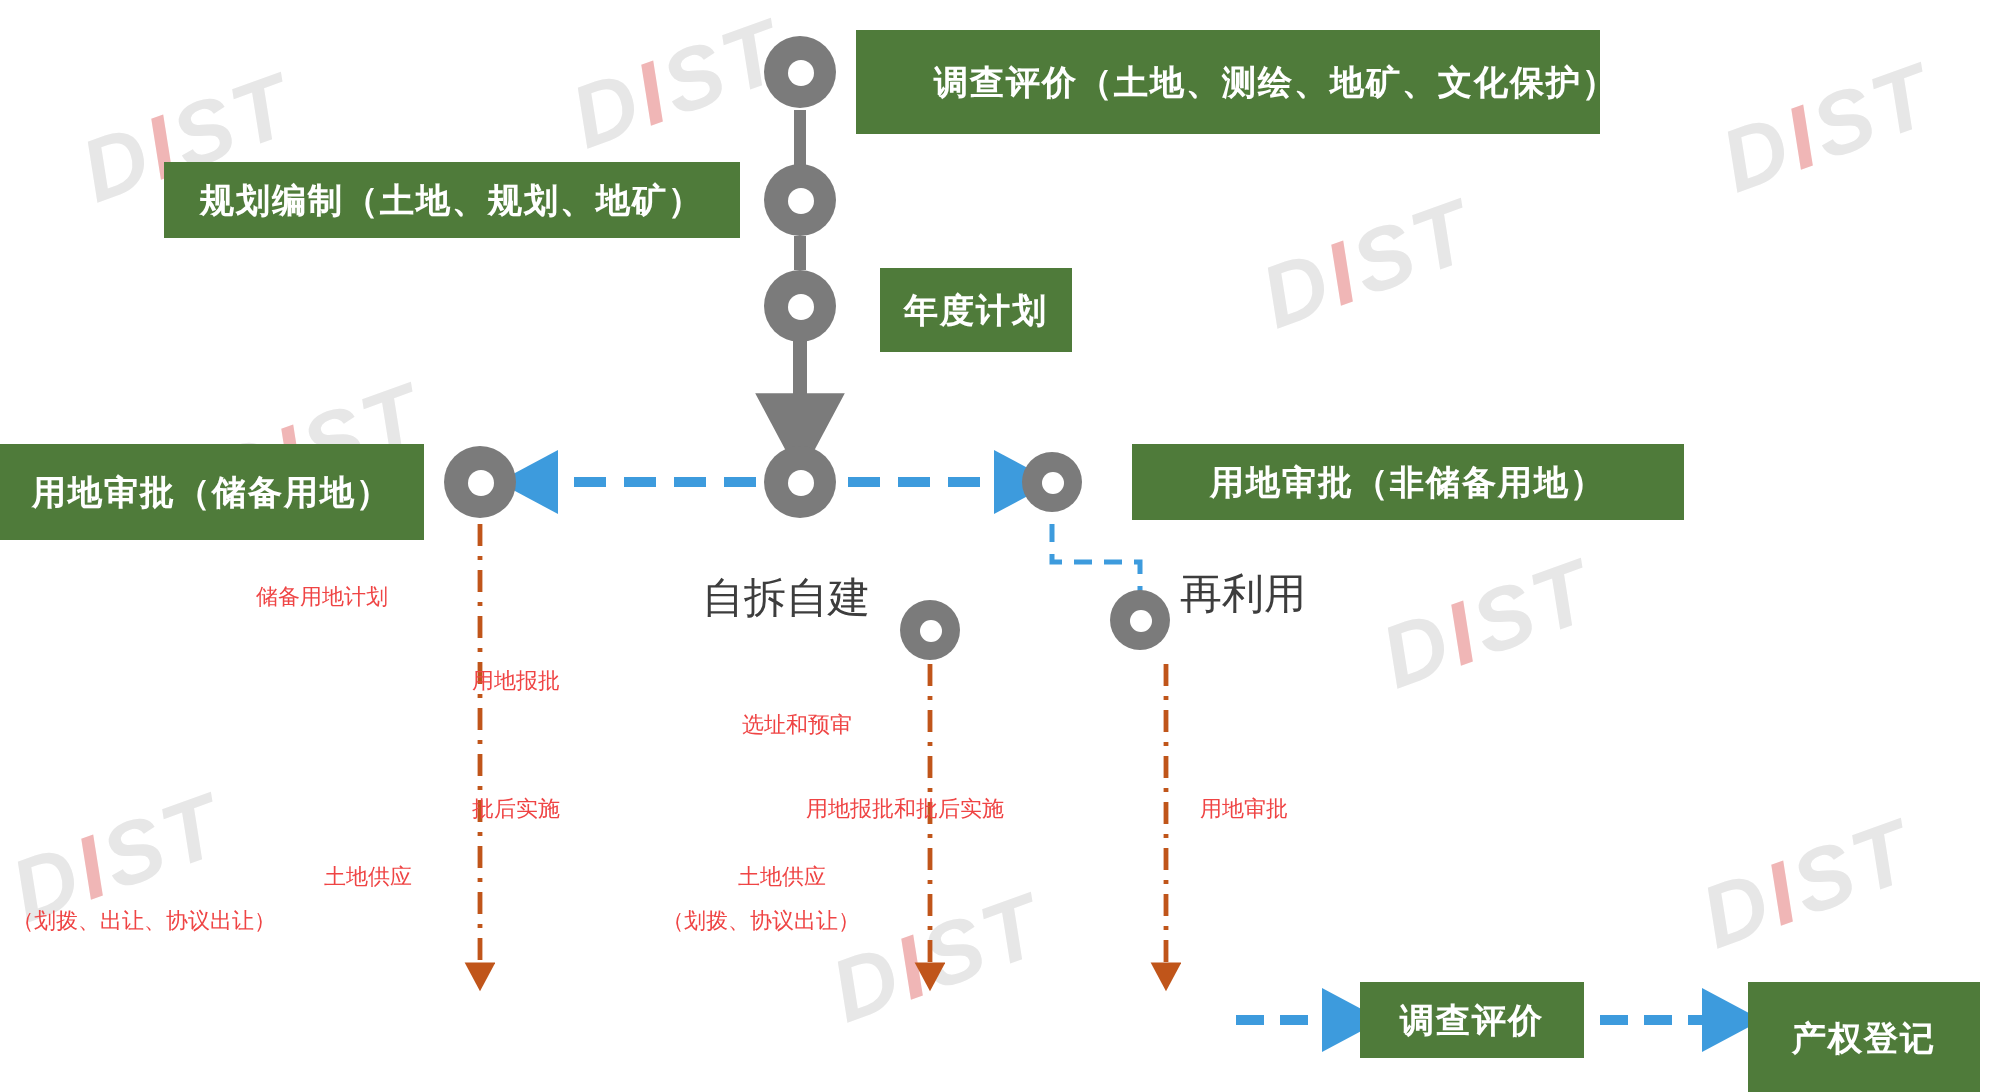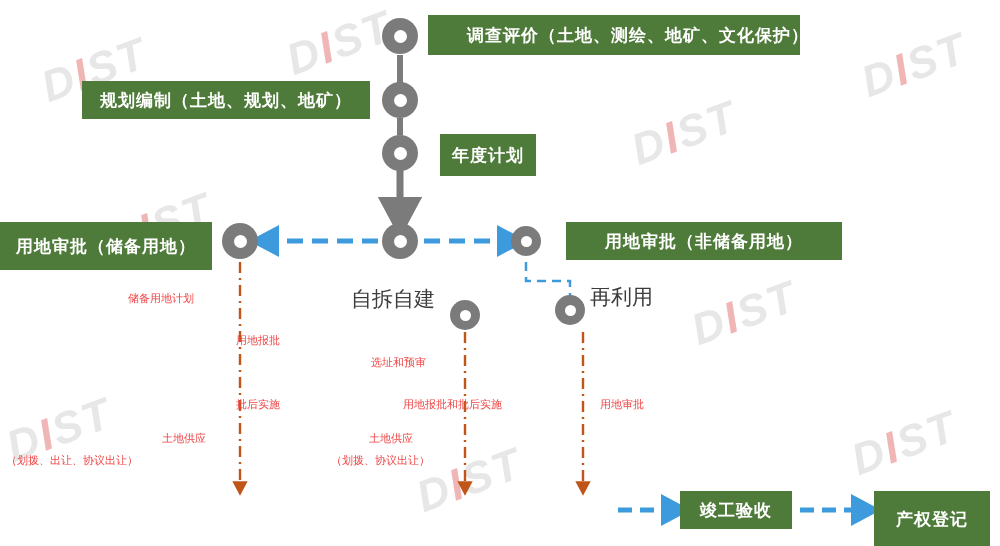--- a/index.html
+++ b/index.html
@@ -99,32 +99,32 @@
     </g>
 
     <g>
       <line x1="618" y1="510" x2="672" y2="510" stroke="#3d9bdd" stroke-width="5" stroke-dasharray="14 8" marker-end="url(#blueArrow)"></line>
     </g>
     <g>
       <line x1="800" y1="510" x2="862" y2="510" stroke="#3d9bdd" stroke-width="5" stroke-dasharray="14 8" marker-end="url(#blueArrow)"></line>
     </g>
   </svg>
 
-  <div class="gbox" style="left:428px;top:15px;width:372px;height:40px;padding-left:48px;">调查评价（土地、测绘、地矿、文化保护）</div>
+  <div class="gbox" style="left:428px;top:15px;width:372px;height:52px;padding-left:48px;">调查评价（土地、测绘、地矿、文化保护）</div>
 
   <div class="gbox" style="left:82px;top:81px;width:288px;height:38px;">规划编制（土地、规划、地矿）</div>
 
   <div class="gbox" style="left:440px;top:134px;width:96px;height:42px;">年度计划</div>
 
   <div class="gbox" style="left:0px;top:222px;width:212px;height:48px;">用地审批（储备用地）</div>
 
   <div class="gbox" style="left:566px;top:222px;width:276px;height:38px;">用地审批（非储备用地）</div>
 
 
-  <div class="gbox" style="left:680px;top:491px;width:112px;height:38px;">竣工验收</div>
+  <div class="gbox" style="left:680px;top:491px;width:112px;height:38px;">调查评价</div>
 
   <div class="gbox" style="left:874px;top:491px;width:116px;height:56px;">产权登记</div>
 
   <div class="node n36" style="left:382px;top:18px;"></div>
   <div class="node n36" style="left:382px;top:82px;"></div>
   <div class="node n36" style="left:382px;top:135px;"></div>
   <div class="node n36" style="left:382px;top:223px;"></div>
   <div class="node n36" style="left:222px;top:223px;"></div>
   <div class="node n30" style="left:511px;top:226px;"></div>
   <div class="node n30" style="left:450px;top:300px;"></div>

